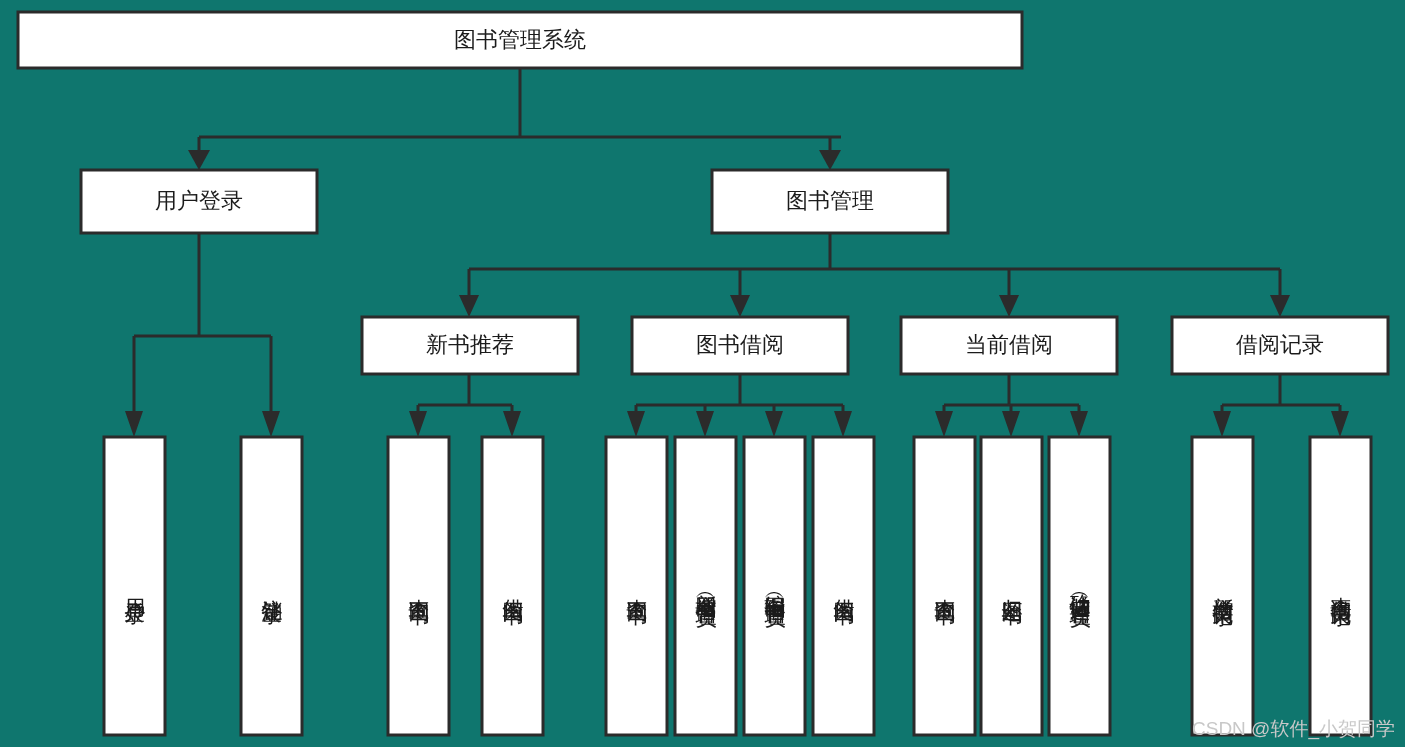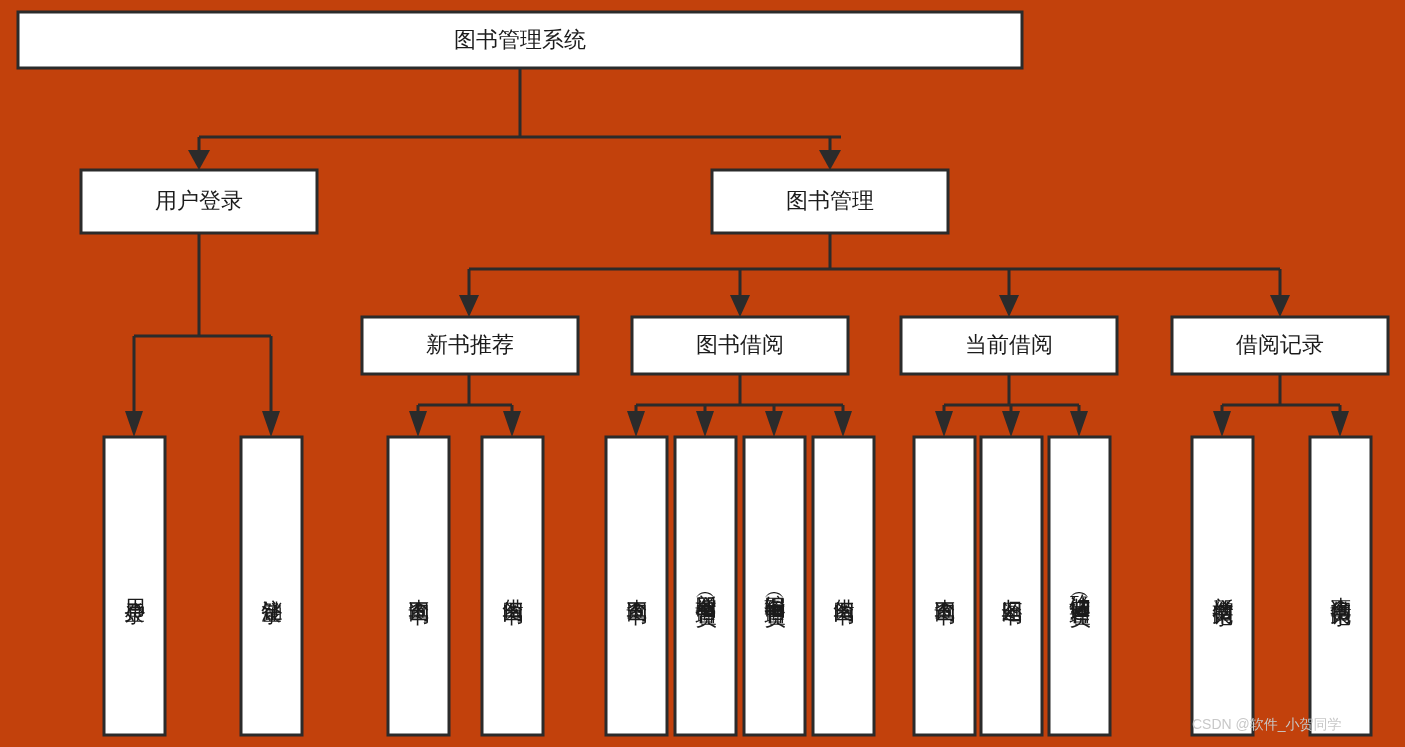--- a/index.html
+++ b/index.html
@@ -7,21 +7,21 @@
     padding: 0;
     background: #ffffff;
   }
   body {
     font-family: "Liberation Sans", "DejaVu Sans", sans-serif;
   }
   #stage {
     position: relative;
     width: 1405px;
     height: 747px;
-    background: #c2410c;
+    background: #0f766e;
     overflow: hidden;
   }
   svg.diagram {
     position: absolute;
     top: 0;
     left: 0;
     width: 1405px;
     height: 747px;
   }
   .node-box {
@@ -57,21 +57,21 @@
     letter-spacing: 2px;
     display: flex;
     align-items: center;
     justify-content: center;
     white-space: nowrap;
     pointer-events: none;
   }
   .watermark {
     position: absolute;
     font-family: "Liberation Sans", "DejaVu Sans", sans-serif;
-    font-size: 14px;
+    font-size: 19px;
     color: #c8c8c8;
     white-space: nowrap;
   }
 </style>
 </head>
 <body>
 
 <div id="stage">
 
   <svg class="diagram" viewBox="0 0 1405 747">

